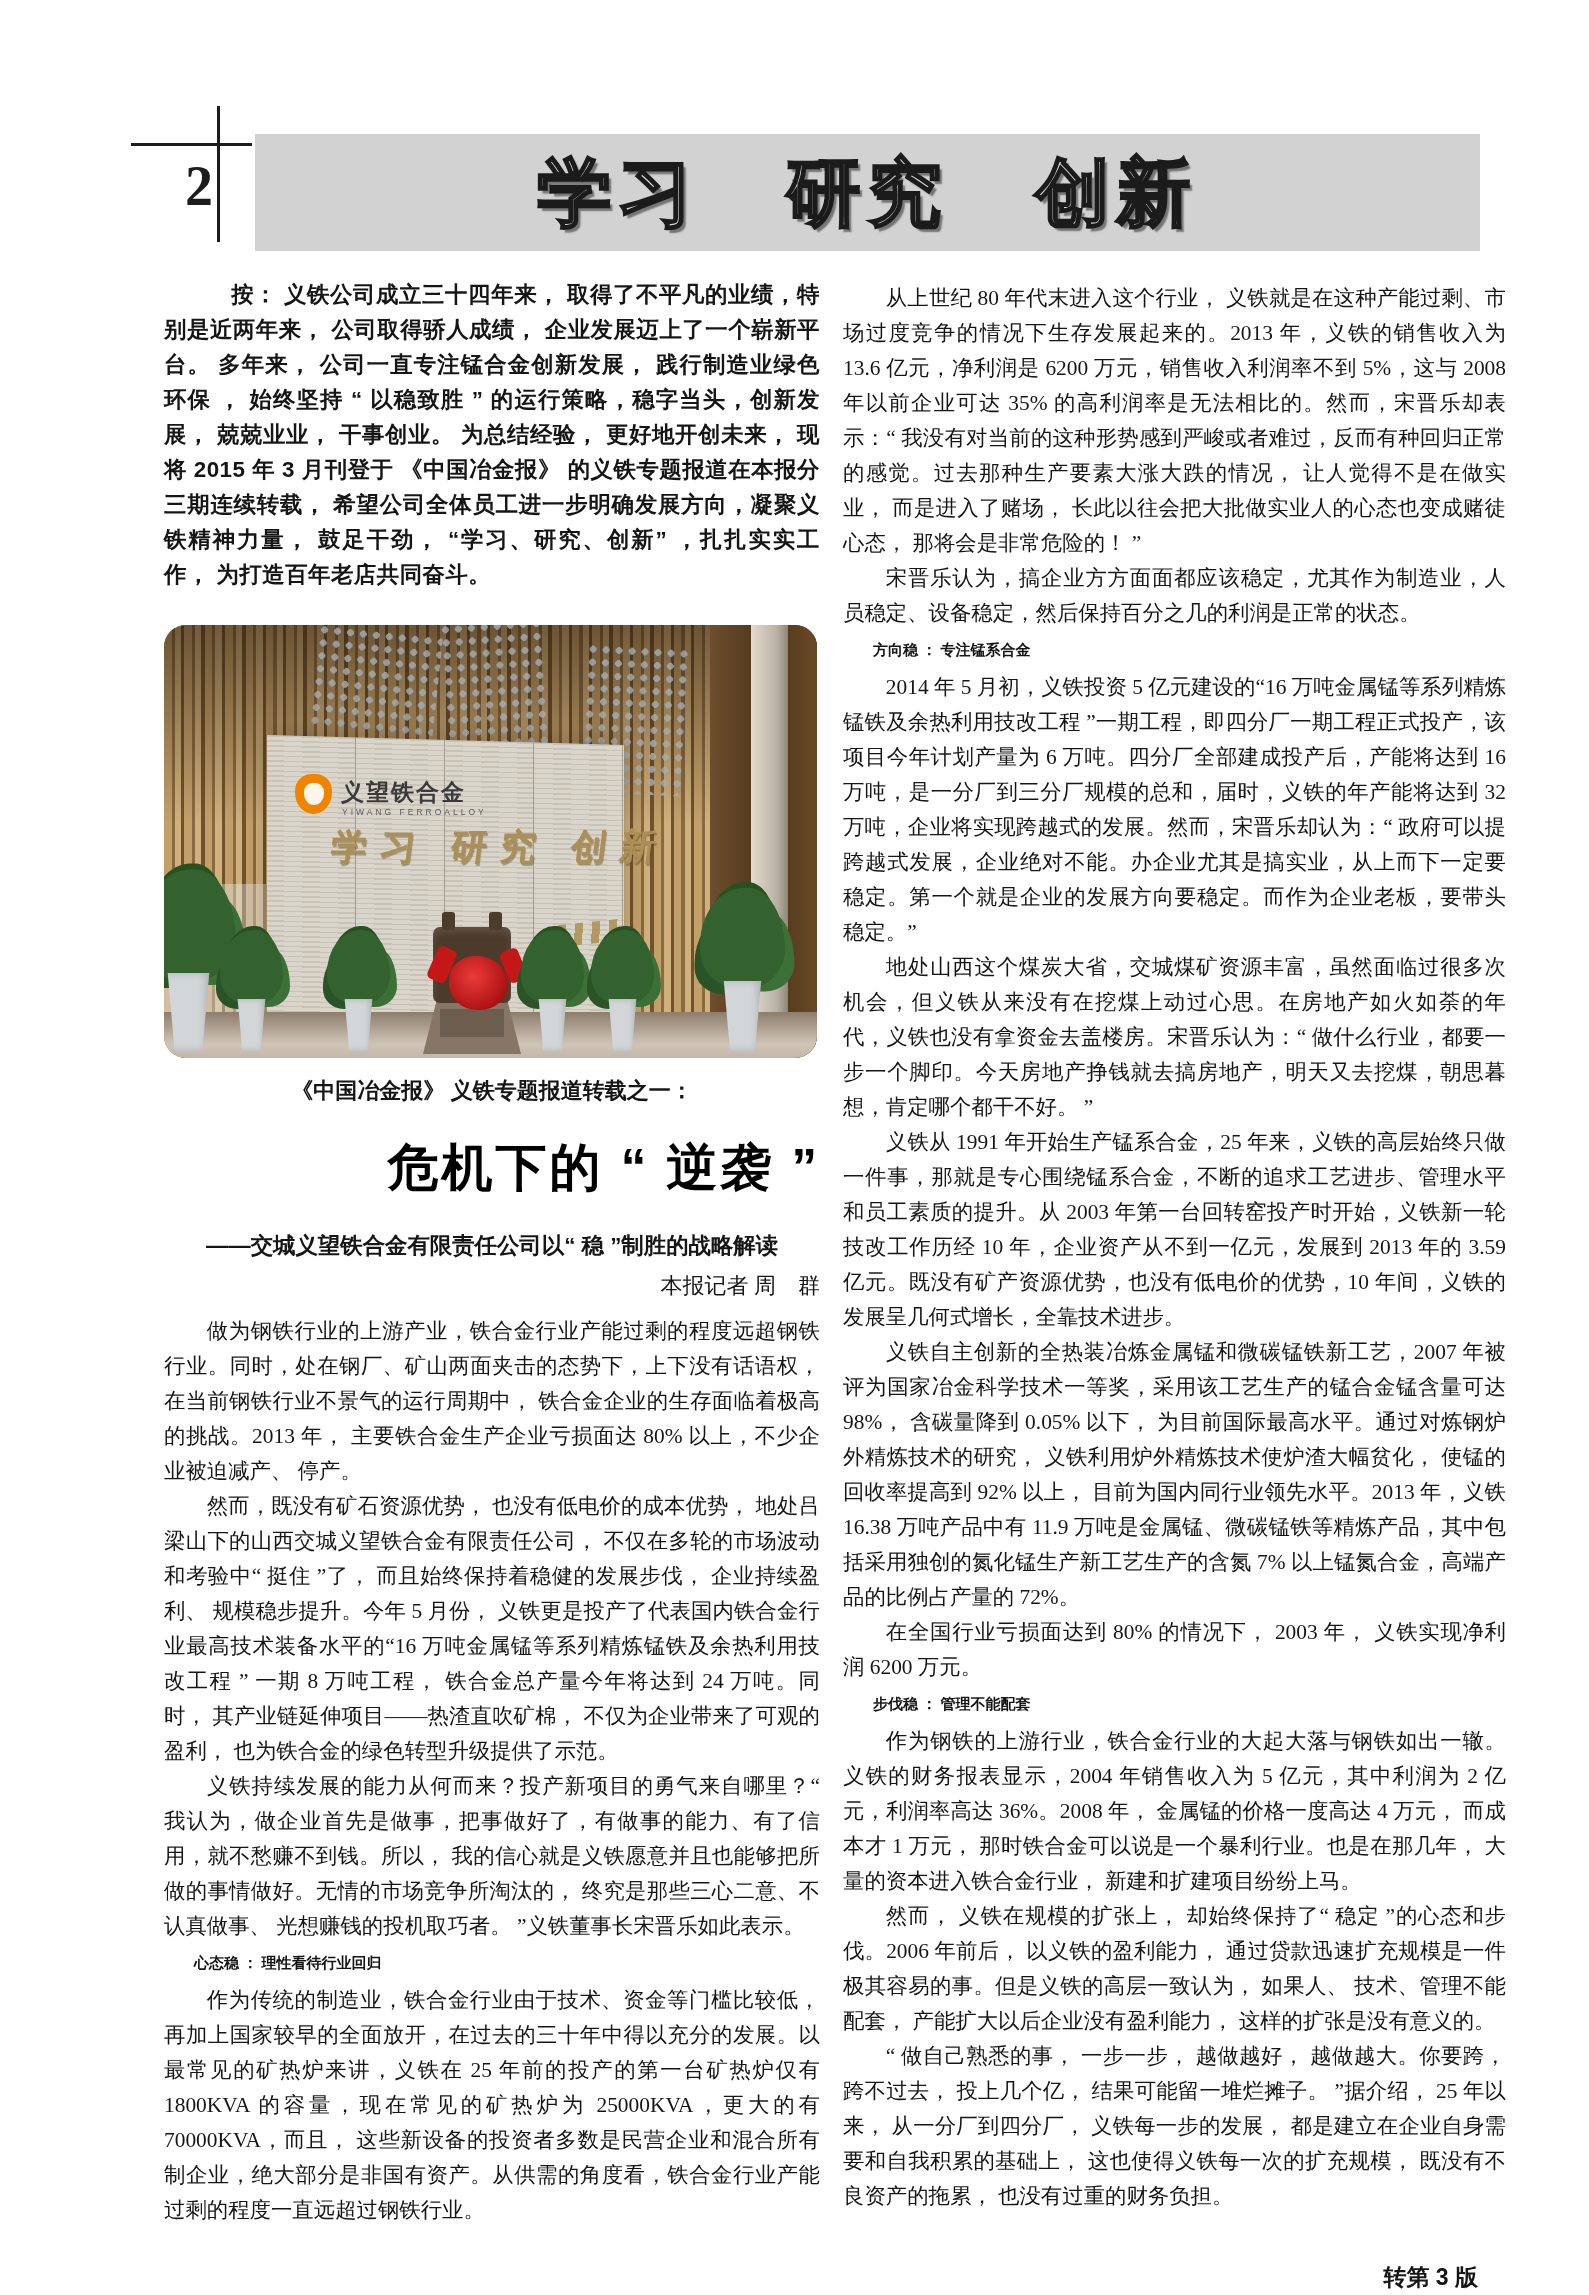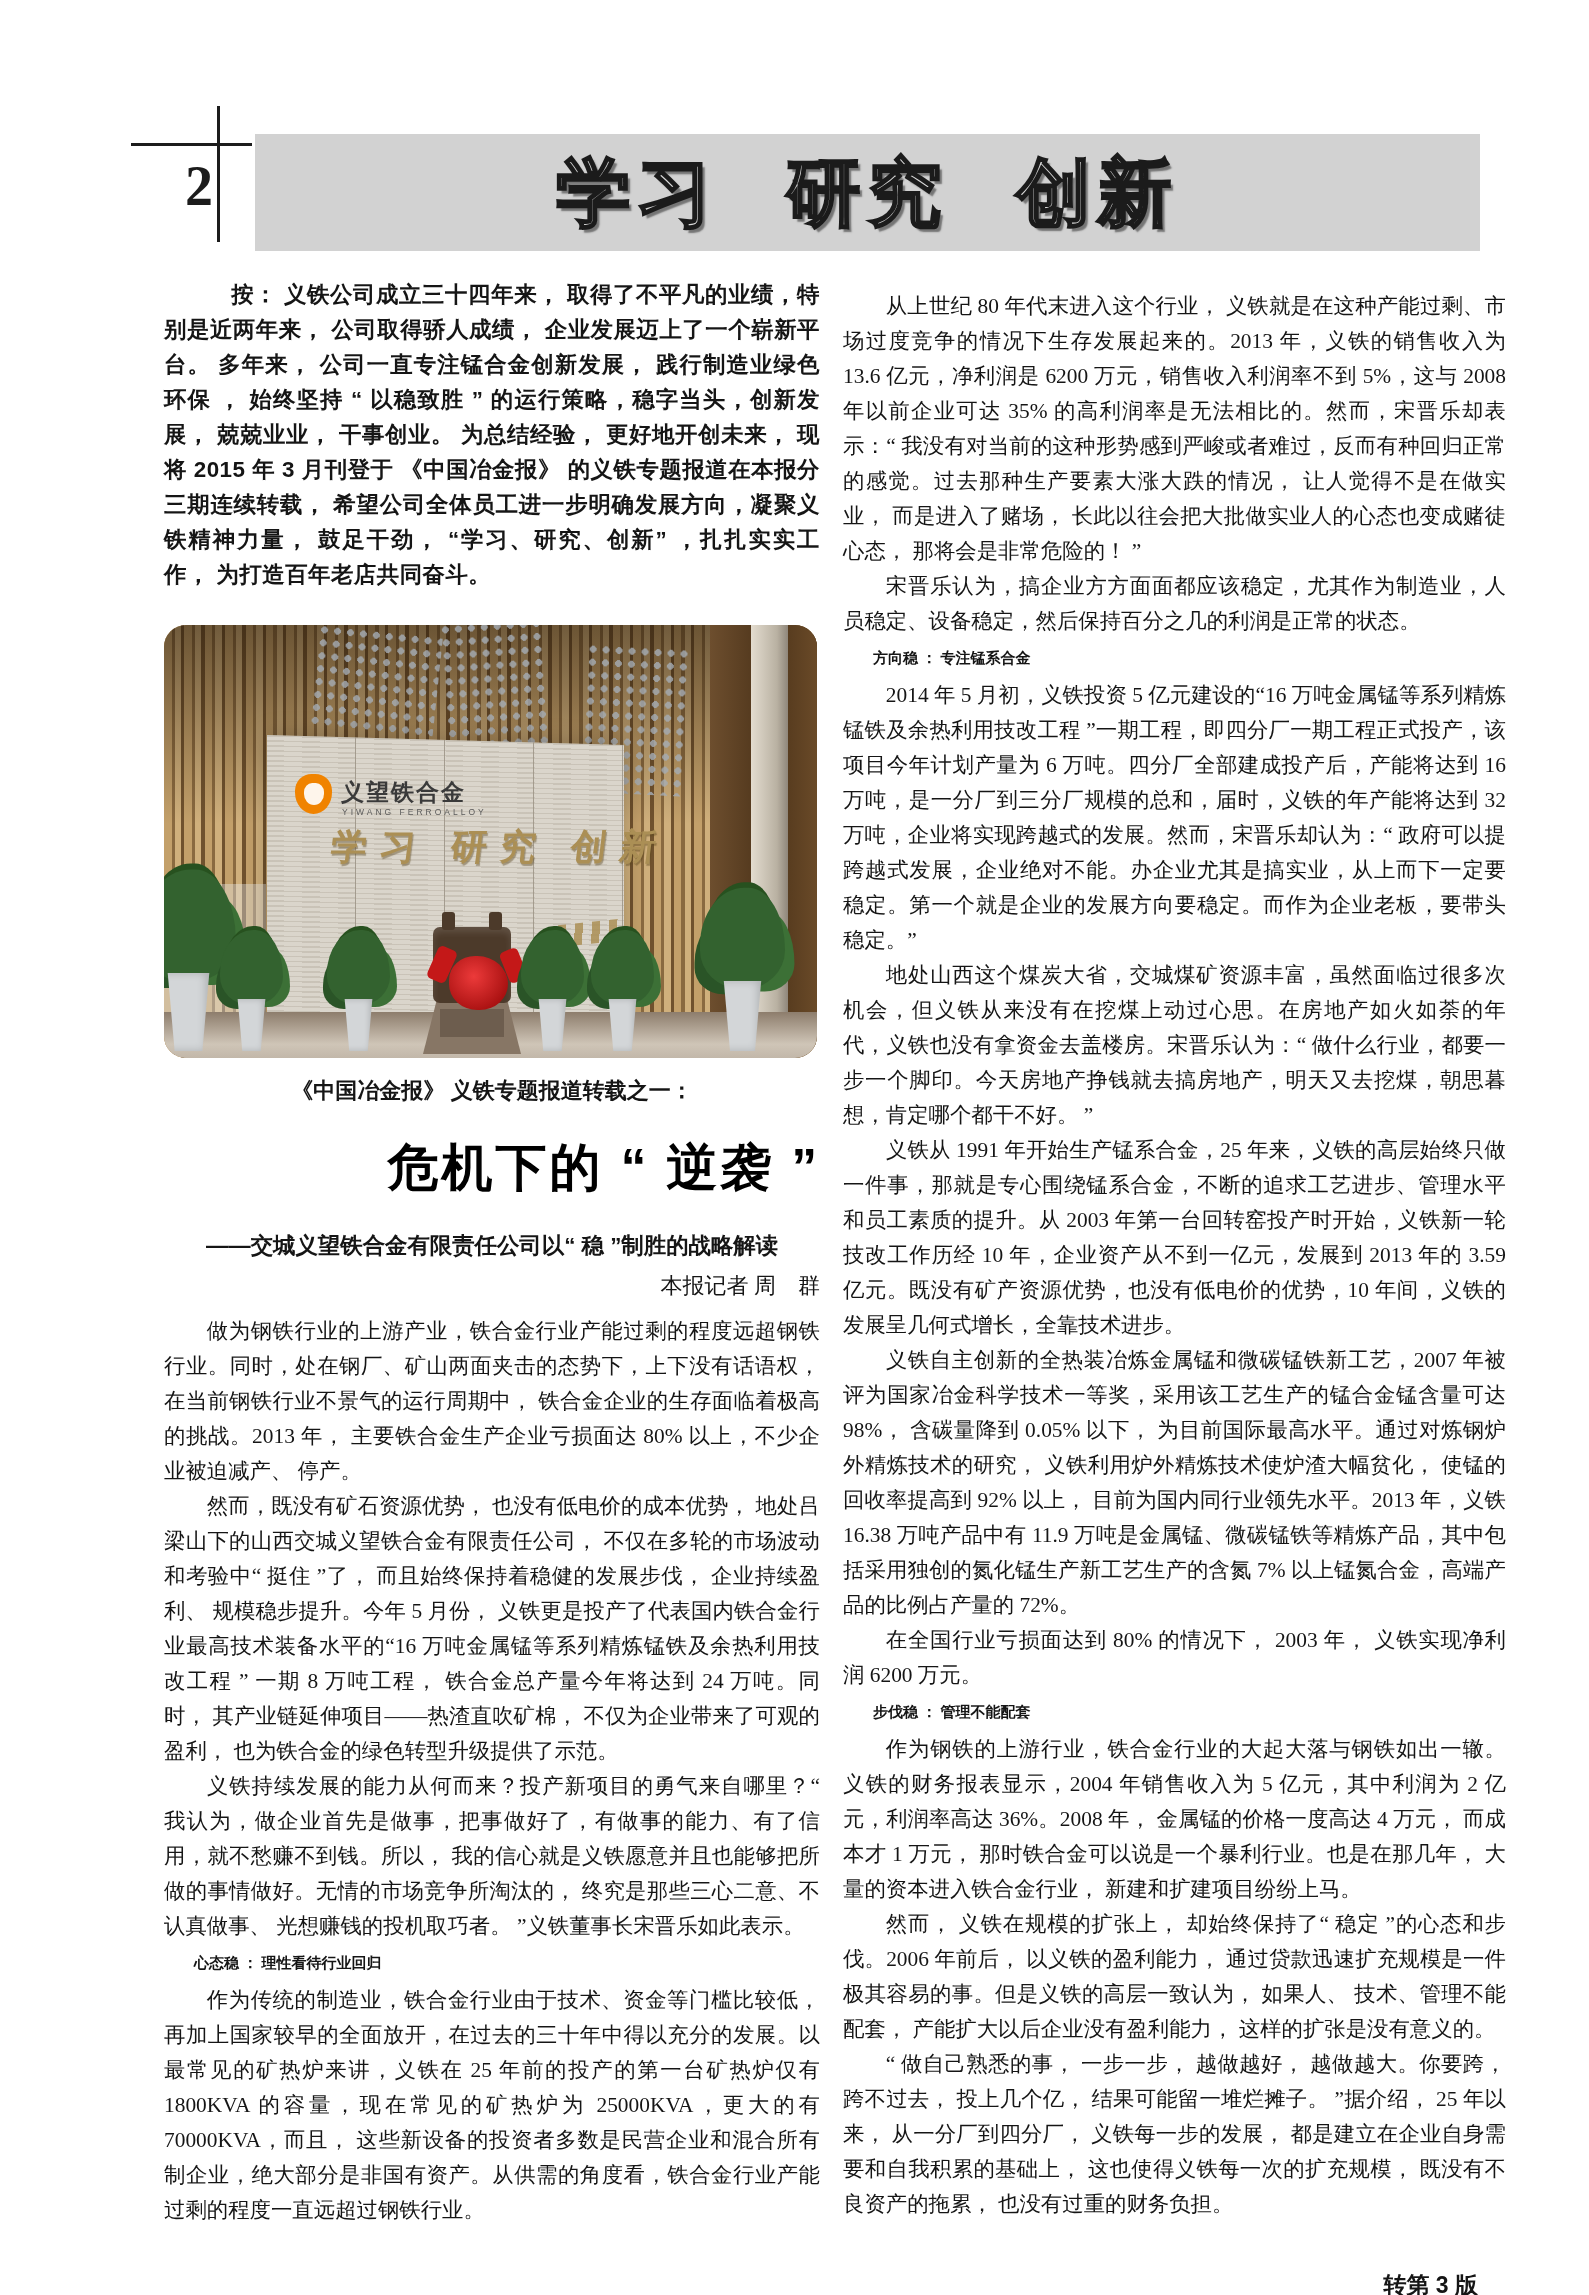--- a/index.html
+++ b/index.html
@@ -7,21 +7,21 @@
     width:1589px;height:2295px;position:relative;background:#ffffff;
     font-family:"Liberation Serif", serif;color:#151515;overflow:hidden;
   }
   
   .crop-v{position:absolute;left:217px;top:106px;width:2.5px;height:136px;background:#1c1c1c;}
   .crop-h{position:absolute;left:131px;top:143px;width:121px;height:2.5px;background:#1c1c1c;}
   .page-number{position:absolute;left:169px;top:154px;width:60px;font-size:56px;font-weight:bold;
     font-family:"Liberation Serif",serif;color:#1c1c1c;text-align:center;}
   
   .masthead{position:absolute;left:255px;top:134px;width:1225px;height:117px;background:#d2d2d2;
-    display:flex;align-items:center;justify-content:center;gap:68px;}
+    display:flex;align-items:center;justify-content:center;gap:87px;}
   .masthead .word{
     font-family:"Liberation Sans",sans-serif;font-weight:bold;font-size:74px;line-height:1;
     color:#d9d9d9;letter-spacing:7px;
     -webkit-text-stroke:2.5px #1b1b1b;
     text-shadow:3.5px 3.5px 1.5px rgba(40,40,40,.55);
   }
   
   .col{position:absolute;top:277px;}
   .col-left{left:164px;width:656px;}
   .col-right{left:843px;width:663px;}
@@ -186,21 +186,21 @@
   <div class="body-blocks">
       <div class="para">做为钢铁行业的上游产业，铁合金行业产能过剩的程度远超钢铁行业。同时，处在钢厂、矿山两面夹击的态势下，上下没有话语权，在当前钢铁行业不景气的运行周期中， 铁合金企业的生存面临着极高的挑战。2013 年， 主要铁合金生产企业亏损面达 80% 以上，不少企业被迫减产、 停产。</div>
       <div class="para">然而，既没有矿石资源优势， 也没有低电价的成本优势， 地处吕梁山下的山西交城义望铁合金有限责任公司， 不仅在多轮的市场波动和考验中“ 挺住 ”了， 而且始终保持着稳健的发展步伐， 企业持续盈利、 规模稳步提升。今年 5 月份， 义铁更是投产了代表国内铁合金行业最高技术装备水平的“16 万吨金属锰等系列精炼锰铁及余热利用技改工程 ” 一期 8 万吨工程， 铁合金总产量今年将达到 24 万吨。同时， 其产业链延伸项目——热渣直吹矿棉， 不仅为企业带来了可观的盈利， 也为铁合金的绿色转型升级提供了示范。</div>
       <div class="para">义铁持续发展的能力从何而来？投产新项目的勇气来自哪里？“ 我认为，做企业首先是做事，把事做好了，有做事的能力、有了信用，就不愁赚不到钱。所以， 我的信心就是义铁愿意并且也能够把所做的事情做好。无情的市场竞争所淘汰的， 终究是那些三心二意、不认真做事、 光想赚钱的投机取巧者。 ”义铁董事长宋晋乐如此表示。</div>
       <div class="sec-heading">心态稳 ： 理性看待行业回归</div>
       <div class="para">作为传统的制造业，铁合金行业由于技术、资金等门槛比较低，再加上国家较早的全面放开，在过去的三十年中得以充分的发展。以最常见的矿热炉来讲，义铁在 25 年前的投产的第一台矿热炉仅有 1800KVA 的容量，现在常见的矿热炉为 25000KVA，更大的有 70000KVA，而且， 这些新设备的投资者多数是民营企业和混合所有制企业，绝大部分是非国有资产。从供需的角度看，铁合金行业产能过剩的程度一直远超过钢铁行业。</div>
     </div>
 </div>
 
 <div class="col col-right">
-  <div class="body-blocks" style="margin-top:12px">
+  <div class="body-blocks" style="margin-top:4px">
       <div class="para">从上世纪 80 年代末进入这个行业， 义铁就是在这种产能过剩、市场过度竞争的情况下生存发展起来的。2013 年，义铁的销售收入为 13.6 亿元，净利润是 6200 万元，销售收入利润率不到 5%，这与 2008 年以前企业可达 35% 的高利润率是无法相比的。然而，宋晋乐却表示：“ 我没有对当前的这种形势感到严峻或者难过，反而有种回归正常的感觉。过去那种生产要素大涨大跌的情况， 让人觉得不是在做实业， 而是进入了赌场， 长此以往会把大批做实业人的心态也变成赌徒心态， 那将会是非常危险的！ ”</div>
       <div class="para">宋晋乐认为，搞企业方方面面都应该稳定，尤其作为制造业，人员稳定、设备稳定，然后保持百分之几的利润是正常的状态。</div>
       <div class="sec-heading">方向稳 ： 专注锰系合金</div>
       <div class="para">2014 年 5 月初，义铁投资 5 亿元建设的“16 万吨金属锰等系列精炼锰铁及余热利用技改工程 ”一期工程，即四分厂一期工程正式投产，该项目今年计划产量为 6 万吨。四分厂全部建成投产后，产能将达到 16 万吨，是一分厂到三分厂规模的总和，届时，义铁的年产能将达到 32 万吨，企业将实现跨越式的发展。然而，宋晋乐却认为：“ 政府可以提跨越式发展，企业绝对不能。办企业尤其是搞实业，从上而下一定要稳定。第一个就是企业的发展方向要稳定。而作为企业老板，要带头稳定。”</div>
       <div class="para">地处山西这个煤炭大省，交城煤矿资源丰富，虽然面临过很多次机会，但义铁从来没有在挖煤上动过心思。在房地产如火如荼的年代，义铁也没有拿资金去盖楼房。宋晋乐认为：“ 做什么行业，都要一步一个脚印。今天房地产挣钱就去搞房地产，明天又去挖煤，朝思暮想，肯定哪个都干不好。 ”</div>
       <div class="para">义铁从 1991 年开始生产锰系合金，25 年来，义铁的高层始终只做一件事，那就是专心围绕锰系合金，不断的追求工艺进步、管理水平和员工素质的提升。从 2003 年第一台回转窑投产时开始，义铁新一轮技改工作历经 10 年，企业资产从不到一亿元，发展到 2013 年的 3.59 亿元。既没有矿产资源优势，也没有低电价的优势，10 年间，义铁的发展呈几何式增长，全靠技术进步。</div>
       <div class="para">义铁自主创新的全热装冶炼金属锰和微碳锰铁新工艺，2007 年被评为国家冶金科学技术一等奖，采用该工艺生产的锰合金锰含量可达 98%， 含碳量降到 0.05% 以下， 为目前国际最高水平。通过对炼钢炉外精炼技术的研究， 义铁利用炉外精炼技术使炉渣大幅贫化， 使锰的回收率提高到 92% 以上， 目前为国内同行业领先水平。2013 年，义铁 16.38 万吨产品中有 11.9 万吨是金属锰、微碳锰铁等精炼产品，其中包括采用独创的氮化锰生产新工艺生产的含氮 7% 以上锰氮合金，高端产品的比例占产量的 72%。</div>
       <div class="para">在全国行业亏损面达到 80% 的情况下， 2003 年， 义铁实现净利润 6200 万元。</div>
       <div class="sec-heading">步伐稳 ： 管理不能配套</div>
       <div class="para">作为钢铁的上游行业，铁合金行业的大起大落与钢铁如出一辙。义铁的财务报表显示，2004 年销售收入为 5 亿元，其中利润为 2 亿元，利润率高达 36%。2008 年， 金属锰的价格一度高达 4 万元， 而成本才 1 万元， 那时铁合金可以说是一个暴利行业。也是在那几年， 大量的资本进入铁合金行业， 新建和扩建项目纷纷上马。</div>

